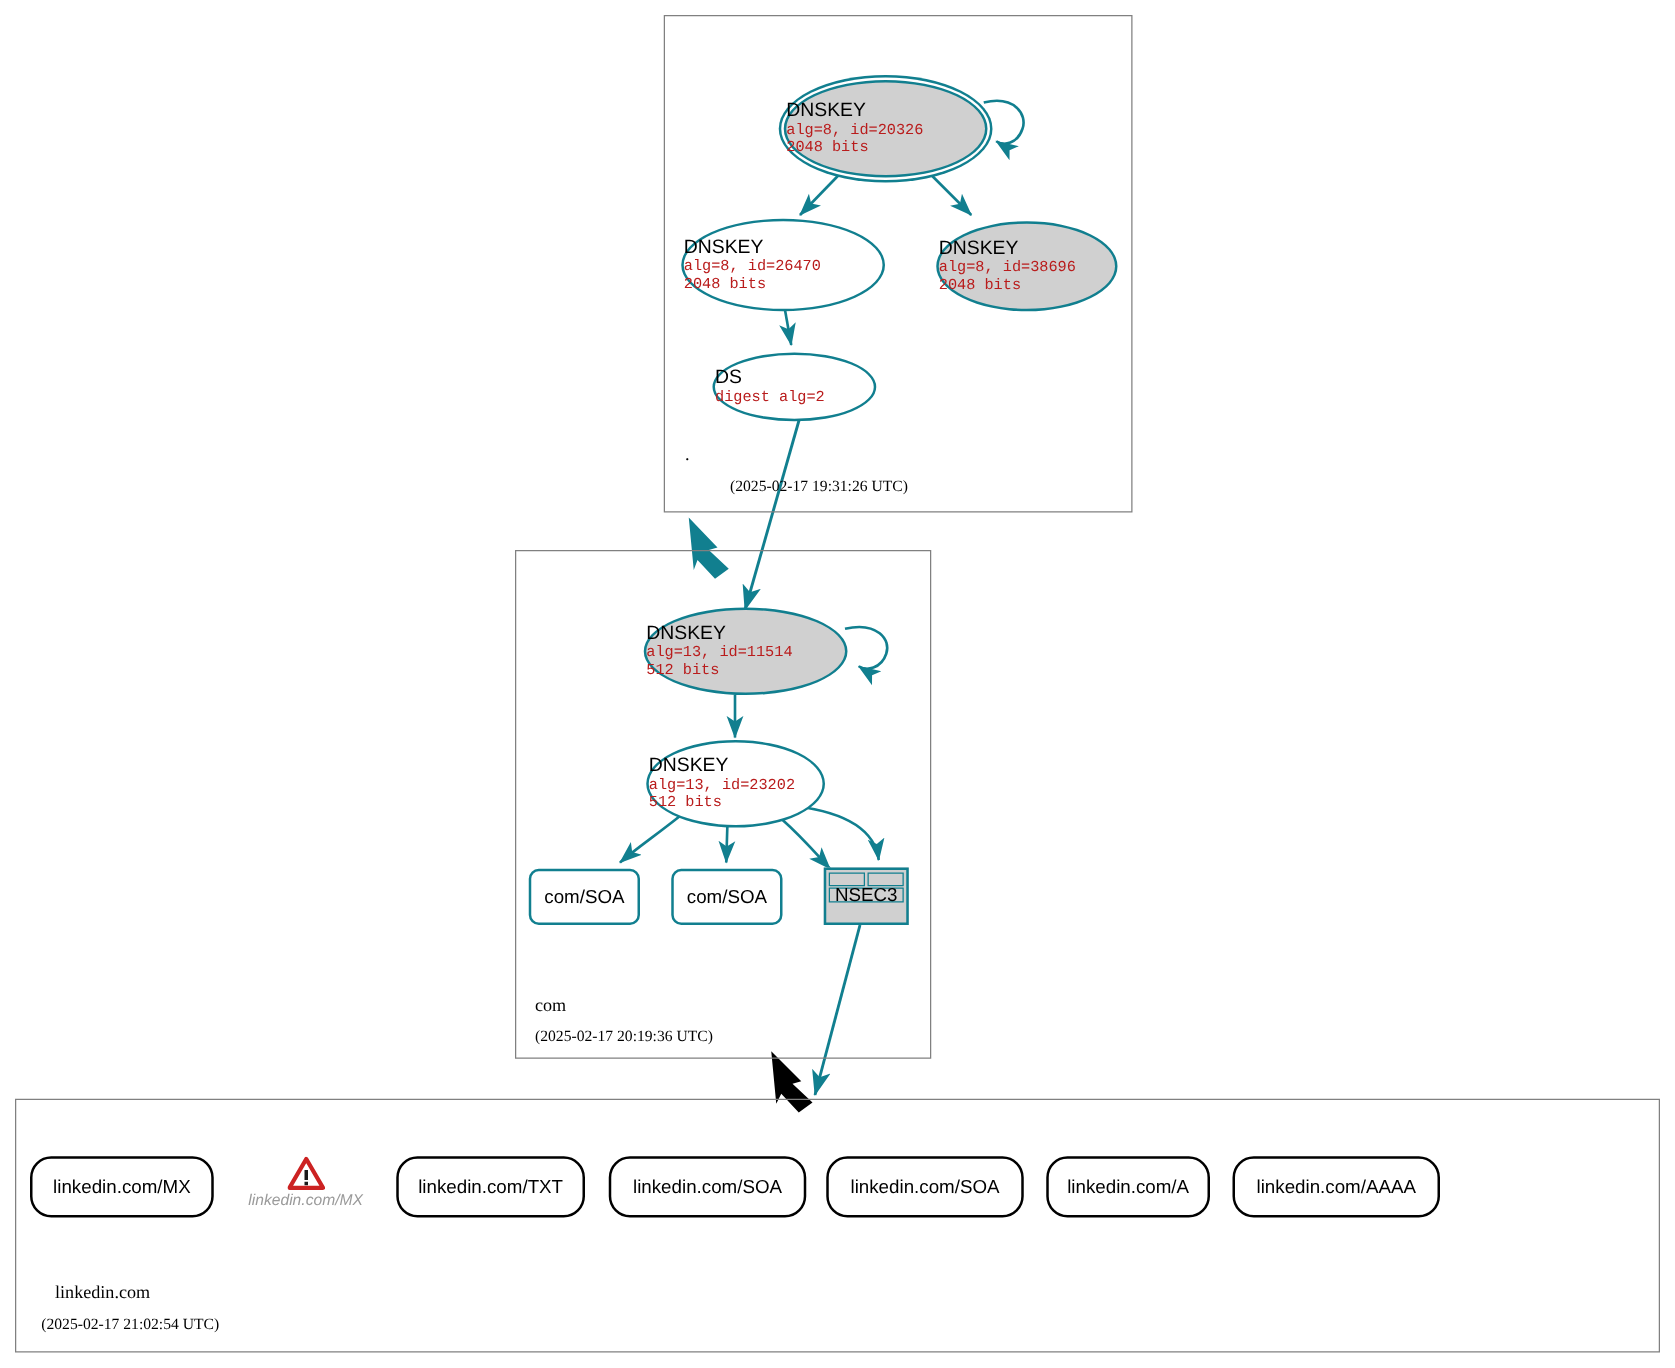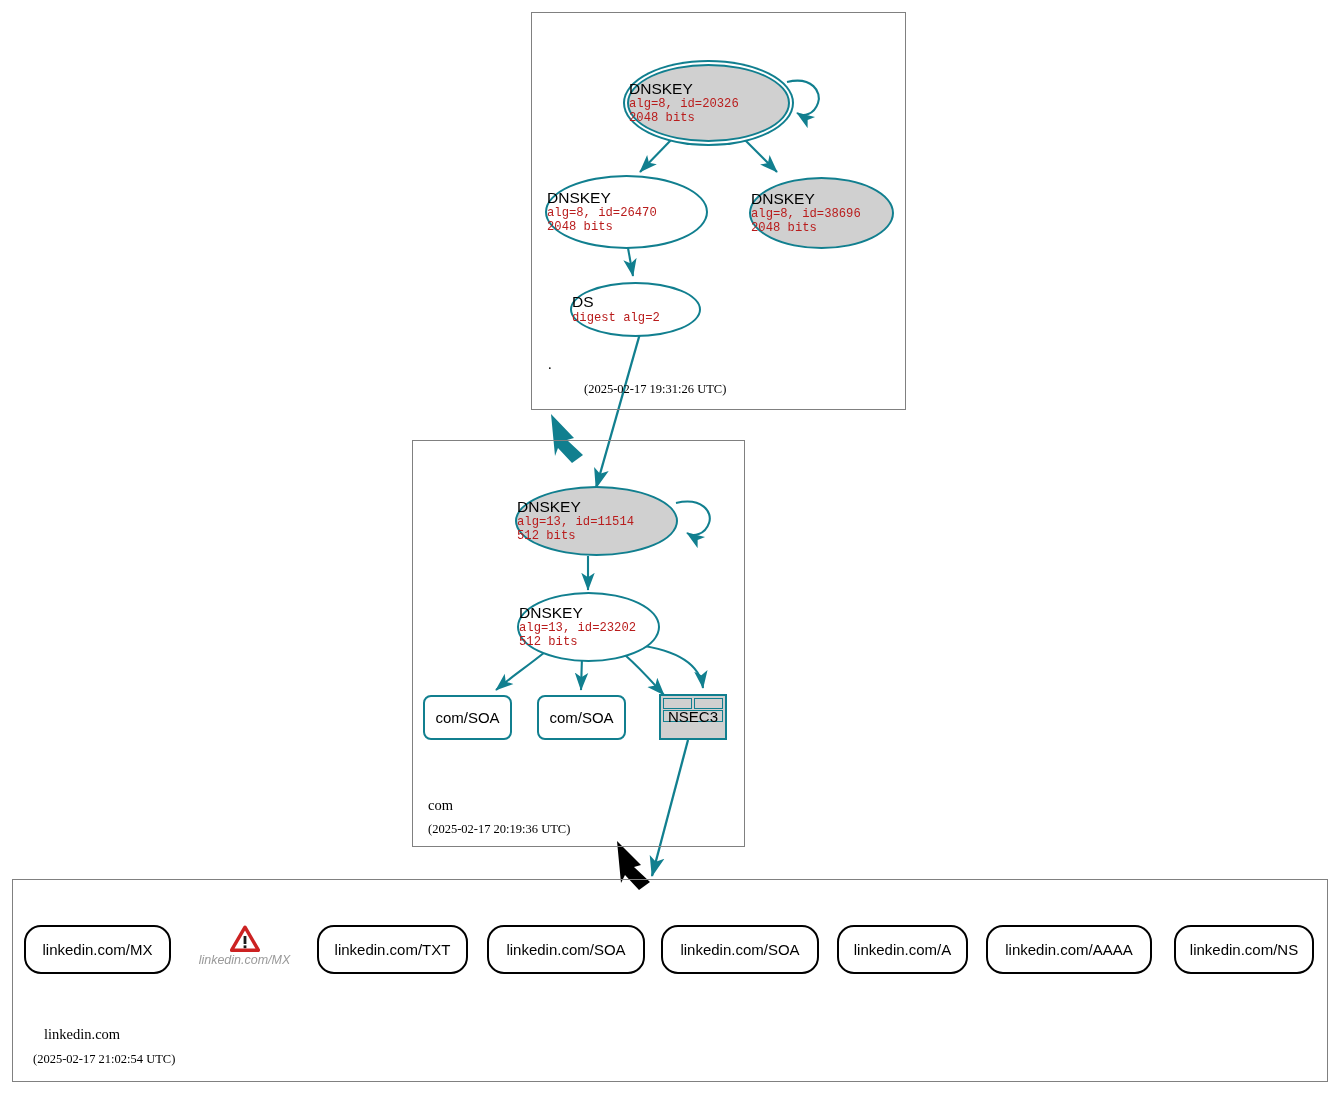--- a/index.html
+++ b/index.html
@@ -201,15 +201,14 @@
   <div class="node-rr black" style="left:317px;top:925px;width:151px;height:49px;">linkedin.com/TXT</div>
 
   <div class="node-rr black" style="left:487px;top:925px;width:158px;height:49px;">linkedin.com/SOA</div>
 
   <div class="node-rr black" style="left:661px;top:925px;width:158px;height:49px;">linkedin.com/SOA</div>
 
   <div class="node-rr black" style="left:986px;top:925px;width:166px;height:49px;">linkedin.com/AAAA</div>
 
   <div class="node-rr black" style="left:837px;top:925px;width:131px;height:49px;">linkedin.com/A</div>
 
-  <div class="node-rr black" style="left:1174px;top:925px;width:140px;height:49px;">linkedin.com/NS</div>
 
 </div>
 
 </body></html>

